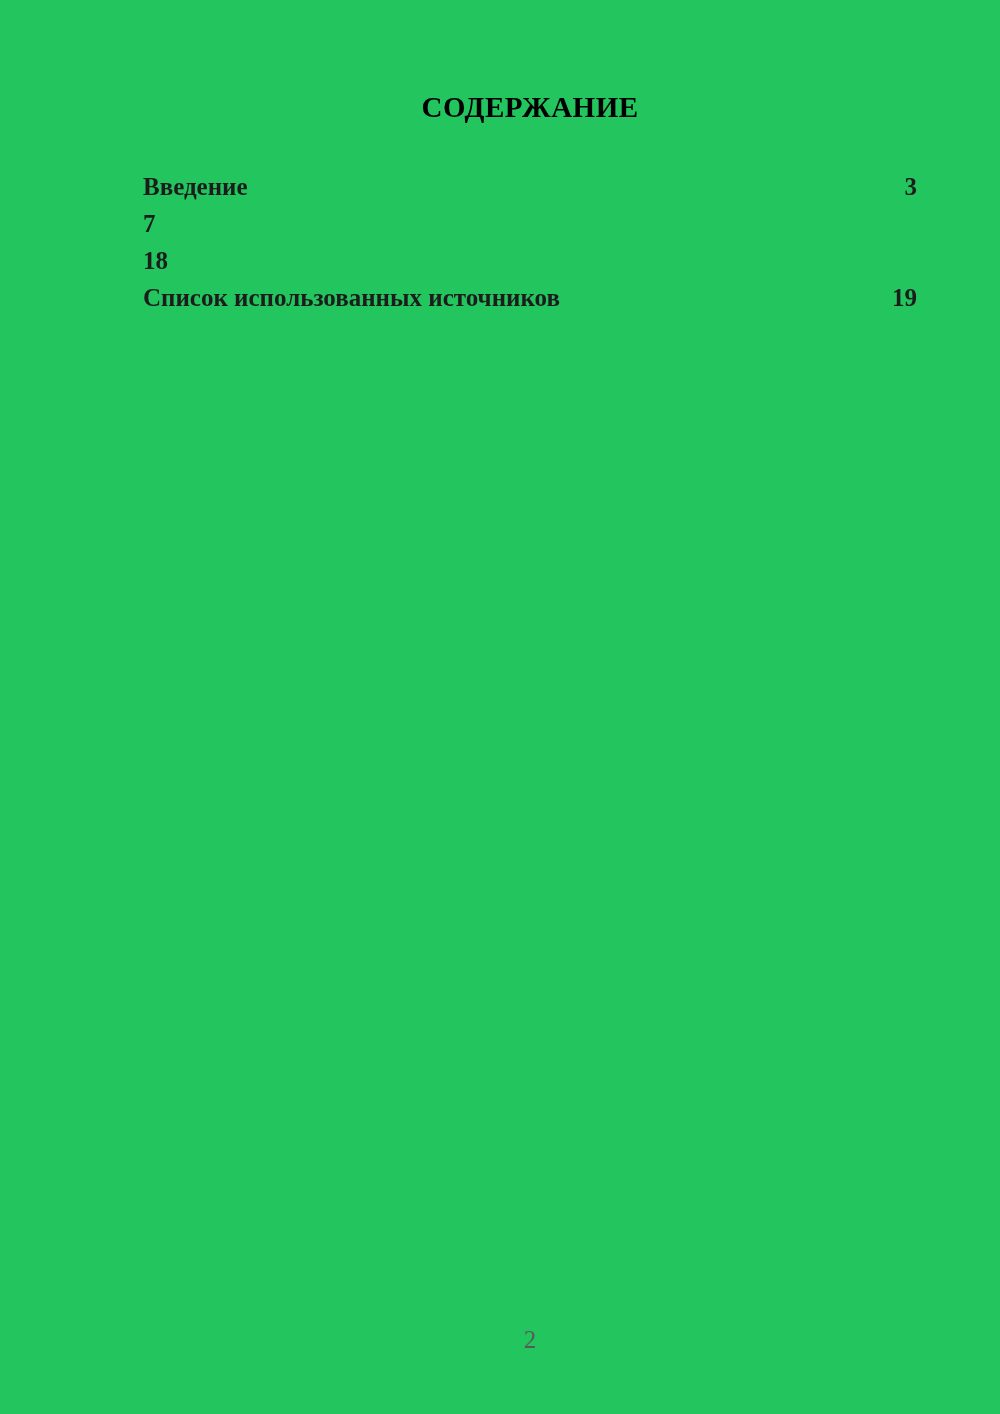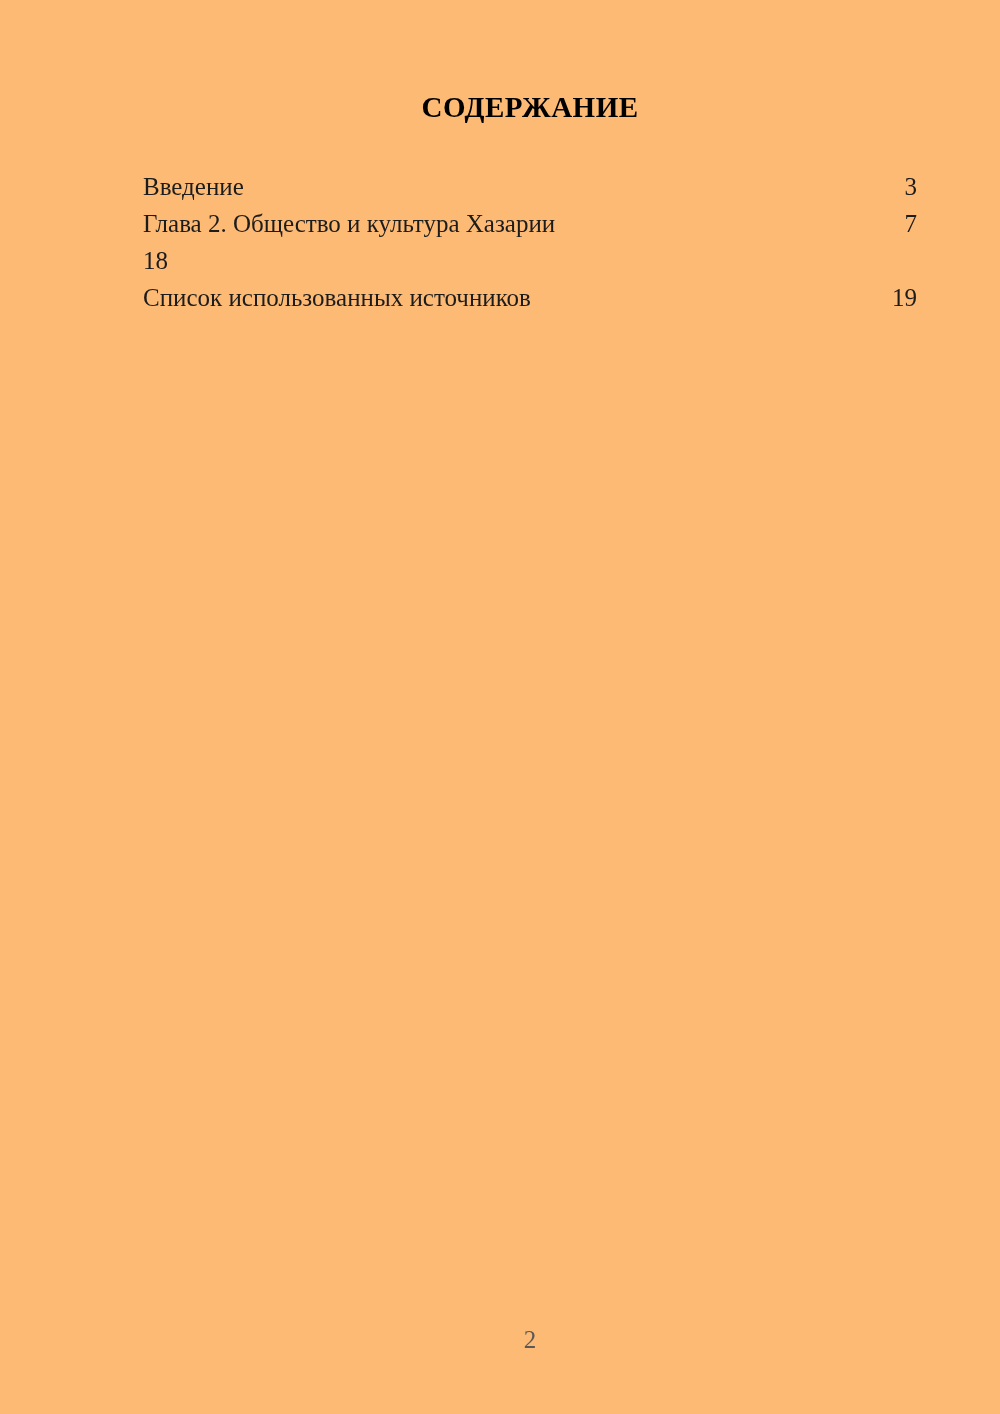--- a/index.html
+++ b/index.html
@@ -4,21 +4,21 @@
 <style>
   html, body {
     margin: 0;
     padding: 0;
     background: #ffffff;
   }
   .page {
     position: relative;
     width: 1000px;
     height: 1414px;
-    background: #fdba74;
+    background: #22c55e;
     overflow: hidden;
     font-family: "Liberation Serif", "DejaVu Serif", serif;
     color: #1c1c1c;
   }
   .content {
     position: absolute;
     left: 143px;
     top: 0;
     width: 774px;
   }
@@ -26,20 +26,21 @@
     margin: 90px 0 0 0;
     font-size: 29px;
     line-height: 34px;
     font-weight: bold;
     text-align: center;
     letter-spacing: 0.5px;
     color: #000000;
   }
   .toc {
     margin-top: 44px;
+    font-weight: bold;
   }
   .toc-row {
     display: flex;
     justify-content: space-between;
     align-items: baseline;
     height: 37px;
     line-height: 37px;
     font-size: 25px;
   }
   .toc-label {
@@ -70,21 +71,20 @@
     <h1 class="doc-title">СОДЕРЖАНИЕ</h1>
 
     <div class="toc" id="toc-list">
   <div class="toc-row">
     <span class="toc-label">Введение</span>
     <span class="toc-page">3</span>
   </div>
 
 
   <div class="toc-row">
-    <span class="toc-label">Глава 2. Общество и культура Хазарии</span>
     <span class="toc-page">7</span>
   </div>
 
 
 
   <div class="toc-row">
     <span class="toc-page">18</span>
   </div>
 
 

